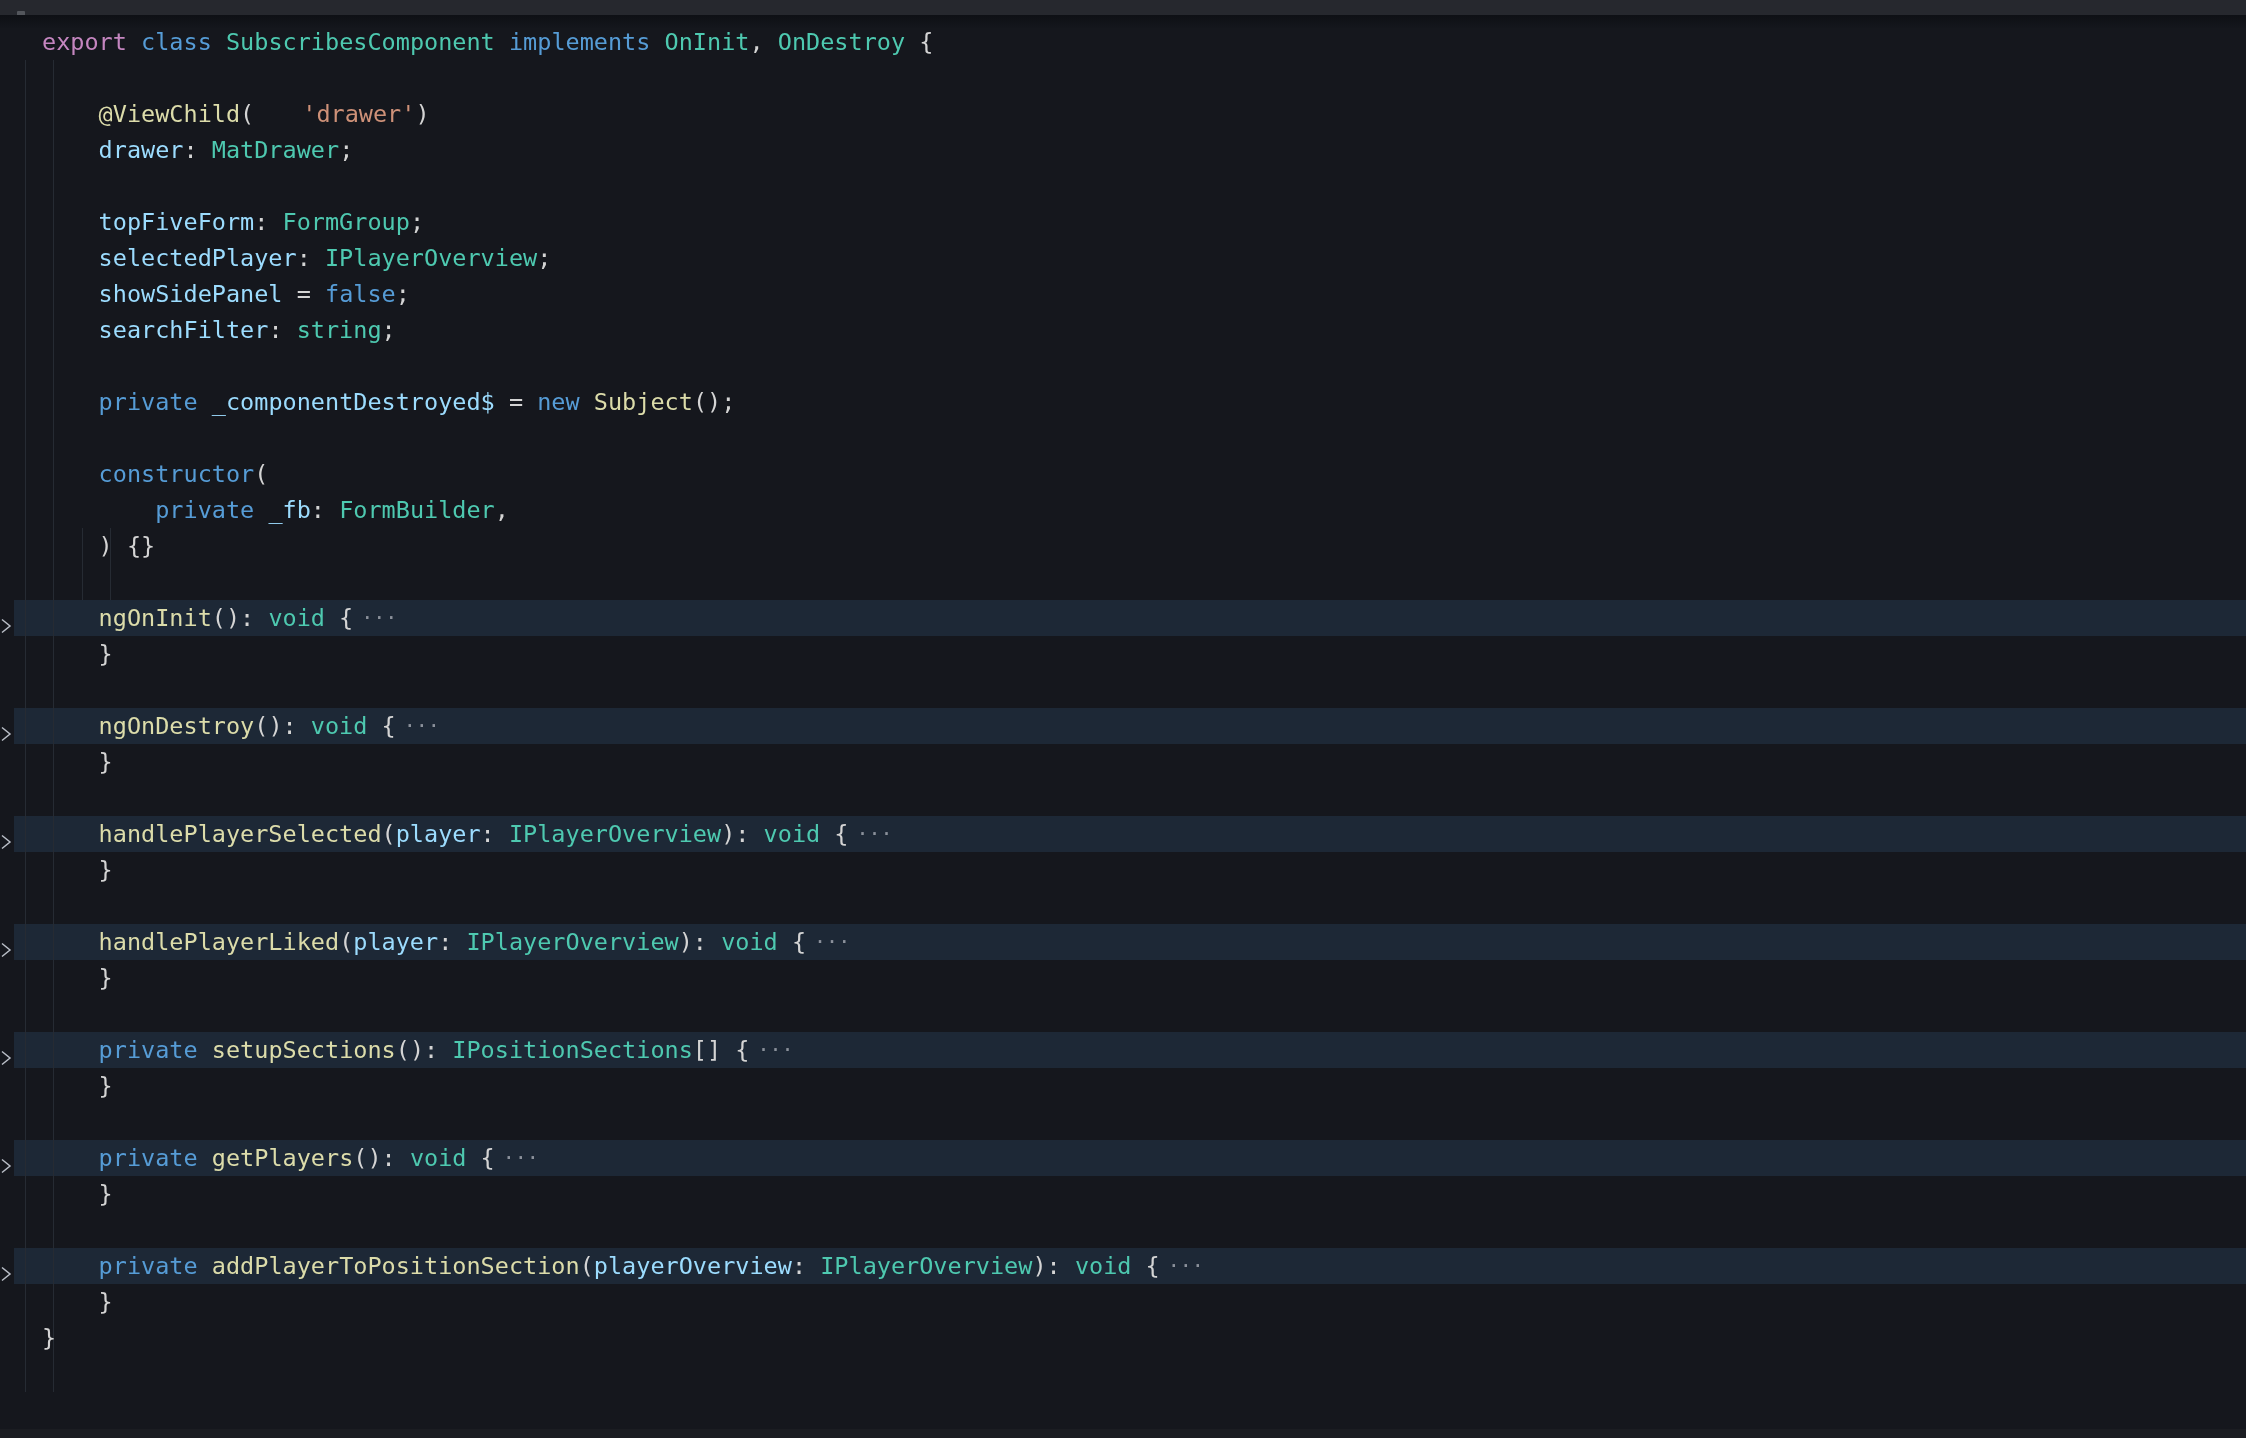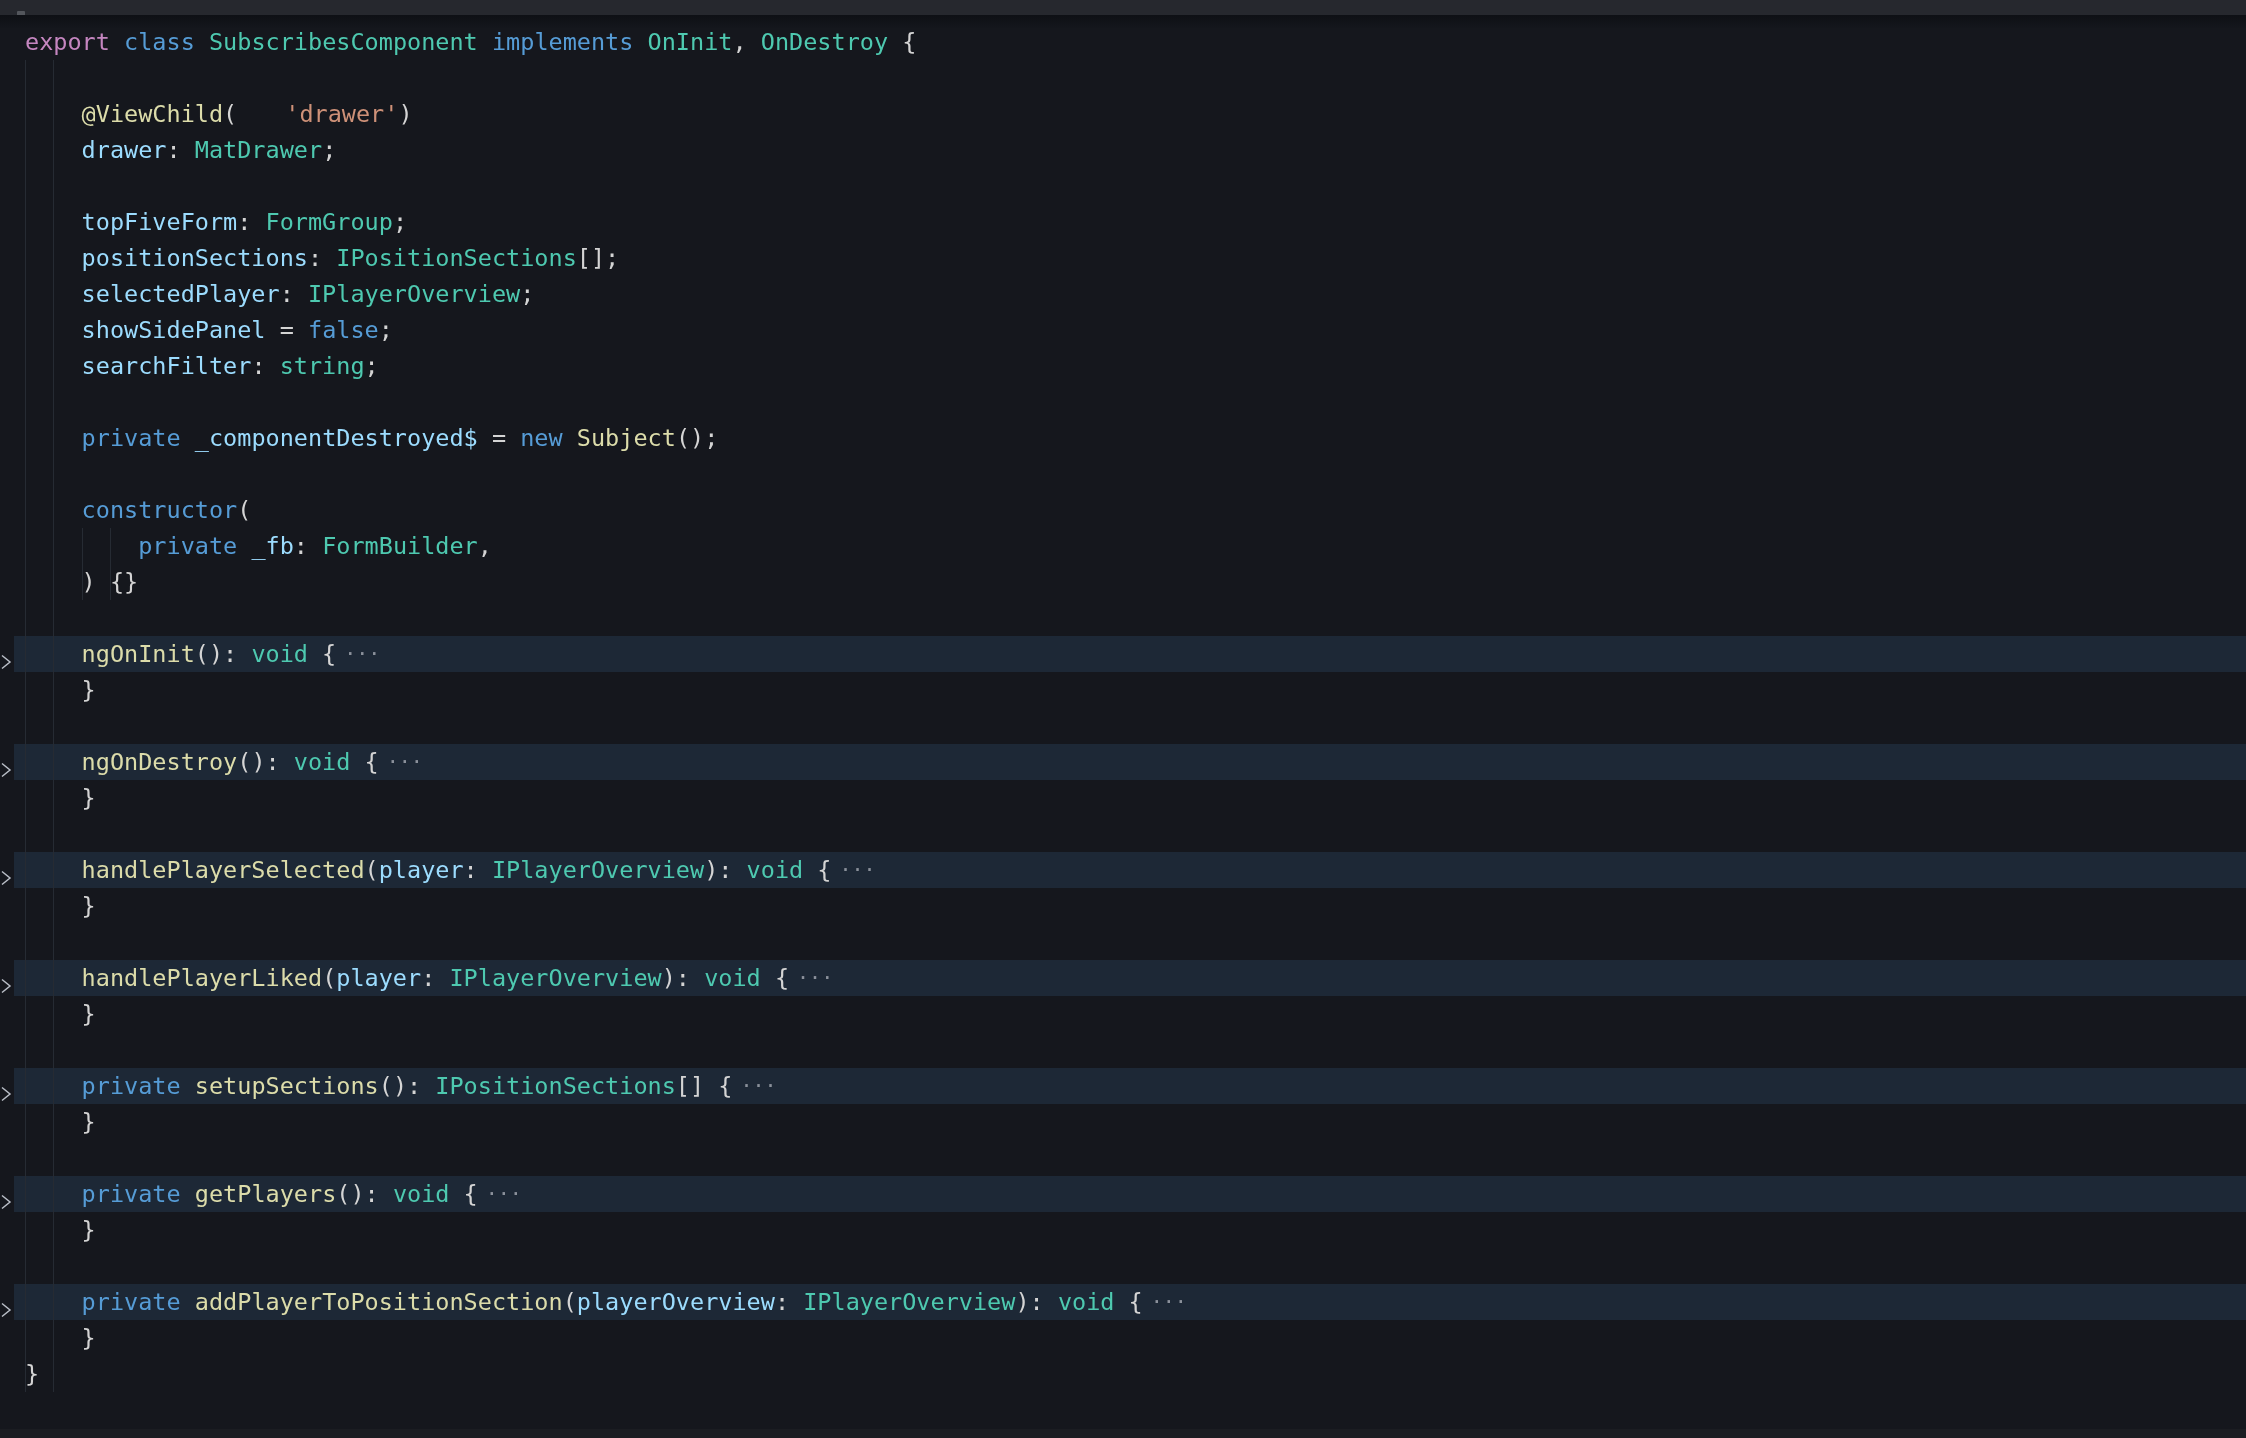--- a/index.html
+++ b/index.html
@@ -34,21 +34,21 @@
   .code{
     position:absolute;top:15px;left:0;right:0;bottom:0;
     padding-top:9px;
     font-size:23.5px;
     color:var(--punctuation,#d4d4d4);
   }
   .line{
     position:relative;
     height:36px;line-height:36px;
     white-space:pre;
-    padding-left:25px;
+    padding-left:42px;
     width:100%;
     box-sizing:border-box;
   }
   .line.hl::before{
     content:"";
     position:absolute;left:14px;right:0;top:0;bottom:0;
     background:var(--line_highlight,#1d2836);
     z-index:0;
   }
   .linetext{position:relative;z-index:2;}
@@ -89,21 +89,20 @@
         <div class="guide" style="left: 53px; top: 45px; height: 1332px;"></div>
         <div class="guide" style="left: 82px; top: 513px; height: 72px;"></div>
         <div class="guide" style="left: 110px; top: 513px; height: 72px;"></div>
       </div>
   <div class="line"><span class="linetext"><span class="tk-mod">export</span><span class="tk-pun"> </span><span class="tk-kw">class</span><span class="tk-pun"> </span><span class="tk-type">SubscribesComponent</span><span class="tk-pun"> </span><span class="tk-kw">implements</span><span class="tk-pun"> </span><span class="tk-type">OnInit</span><span class="tk-pun">, </span><span class="tk-type">OnDestroy</span><span class="tk-pun"> {</span></span></div>
       <div class="line"><span class="linetext"></span></div>
       <div class="line"><span class="linetext"><span class="tk-pun">    </span><span class="tk-fn">@ViewChild</span><span class="tk-pun">(</span><span class="tk-str">'drawer'</span><span class="tk-pun">)</span></span></div>
       <div class="line"><span class="linetext"><span class="tk-pun">    </span><span class="tk-prop">drawer</span><span class="tk-pun">: </span><span class="tk-type">MatDrawer</span><span class="tk-pun">;</span></span></div>
       <div class="line"><span class="linetext"></span></div>
       <div class="line"><span class="linetext"><span class="tk-pun">    </span><span class="tk-prop">topFiveForm</span><span class="tk-pun">: </span><span class="tk-type">FormGroup</span><span class="tk-pun">;</span></span></div>
-      <div class="line"><span class="linetext"><span class="tk-pun">    </span><span class="tk-prop">positionSections</span><span class="tk-pun">: </span><span class="tk-type">IPositionSections</span><span class="tk-pun">[];</span></span></div>
       <div class="line"><span class="linetext"><span class="tk-pun">    </span><span class="tk-prop">selectedPlayer</span><span class="tk-pun">: </span><span class="tk-type">IPlayerOverview</span><span class="tk-pun">;</span></span></div>
       <div class="line"><span class="linetext"><span class="tk-pun">    </span><span class="tk-prop">showSidePanel</span><span class="tk-pun"> = </span><span class="tk-kw">false</span><span class="tk-pun">;</span></span></div>
       <div class="line"><span class="linetext"><span class="tk-pun">    </span><span class="tk-prop">searchFilter</span><span class="tk-pun">: </span><span class="tk-type">string</span><span class="tk-pun">;</span></span></div>
       <div class="line"><span class="linetext"></span></div>
       <div class="line"><span class="linetext"><span class="tk-pun">    </span><span class="tk-kw">private</span><span class="tk-pun"> </span><span class="tk-prop">_componentDestroyed$</span><span class="tk-pun"> = </span><span class="tk-kw">new</span><span class="tk-pun"> </span><span class="tk-fn">Subject</span><span class="tk-pun">();</span></span></div>
       <div class="line"><span class="linetext"></span></div>
       <div class="line"><span class="linetext"><span class="tk-pun">    </span><span class="tk-kw">constructor</span><span class="tk-pun">(</span></span></div>
       <div class="line"><span class="linetext"><span class="tk-pun">        </span><span class="tk-kw">private</span><span class="tk-pun"> </span><span class="tk-prop">_fb</span><span class="tk-pun">: </span><span class="tk-type">FormBuilder</span><span class="tk-pun">,</span></span></div>
       <div class="line"><span class="linetext"><span class="tk-pun">    ) {}</span></span></div>
       <div class="line"><span class="linetext"></span></div>

